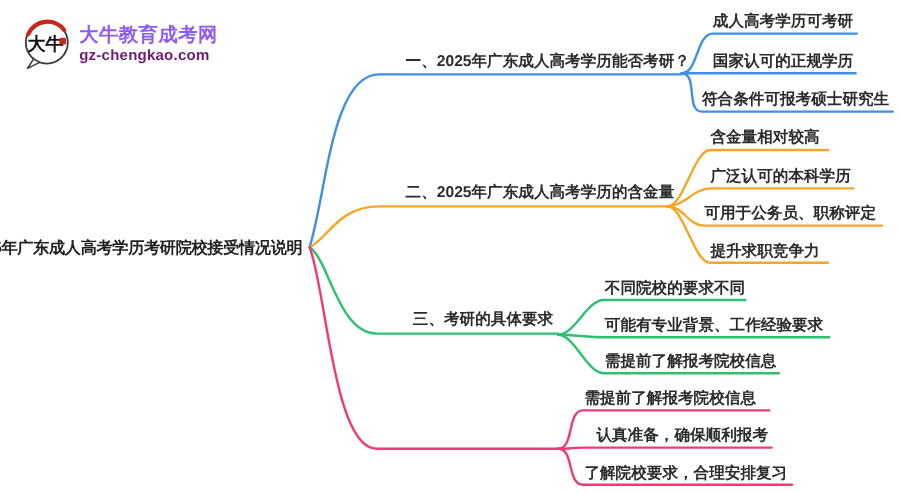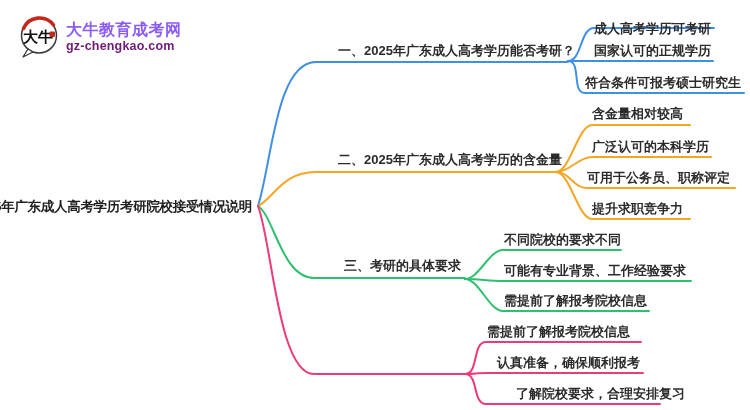--- a/index.html
+++ b/index.html
@@ -76,30 +76,30 @@
       <div class="brand-domain" style="color: #701a75;">gz-chengkao.com</div>
     </div>
   </div>
 
   <div class="lbl root-lbl" style="right:498px;top:198px;">2025年广东成人高考学历考研院校接受情况说明</div>
 
   <div class="lbl node-lbl" style="left:338px;top:42px;">一、2025年广东成人高考学历能否考研？</div>
   <div class="lbl node-lbl" style="left:338px;top:151px;">二、2025年广东成人高考学历的含金量</div>
   <div class="lbl node-lbl" style="left:344px;top:257px;">三、考研的具体要求</div>
 
-  <div class="lbl sub-lbl" style="left:594px;top:20px;">成人高考学历可考研</div>
+  <div class="lbl sub-lbl" style="left:594px;top:9px;">成人高考学历可考研</div>
   <div class="lbl sub-lbl" style="left:594px;top:42px;">国家认可的正规学历</div>
   <div class="lbl sub-lbl" style="left:585px;top:74px;">符合条件可报考硕士研究生</div>
 
   <div class="lbl sub-lbl" style="left:592px;top:106px;font-family:Liberation Mono, monospace;">含金量相对较高</div>
   <div class="lbl sub-lbl" style="left:592px;top:138px;">广泛认可的本科学历</div>
   <div class="lbl sub-lbl" style="left:587px;top:169px;">可用于公务员、职称评定</div>
   <div class="lbl sub-lbl" style="left:504px;top:231px;">不同院校的要求不同</div>
 
   <div class="lbl sub-lbl" style="left:592px;top:200px;">提升求职竞争力</div>
   <div class="lbl sub-lbl" style="left:504px;top:262px;">可能有专业背景、工作经验要求</div>
   <div class="lbl sub-lbl" style="left:504px;top:292px;">需提前了解报考院校信息</div>
 
   <div class="lbl sub-lbl" style="left:487px;top:323px;">需提前了解报考院校信息</div>
   <div class="lbl sub-lbl" style="left:497px;top:354px;">认真准备，确保顺利报考</div>
-  <div class="lbl sub-lbl" style="left:516px;top:385px;">了解院校要求，合理安排复习</div>
+  <div class="lbl sub-lbl" style="left:487px;top:385px;">了解院校要求，合理安排复习</div>
 
 </div>
 
 </body></html>

